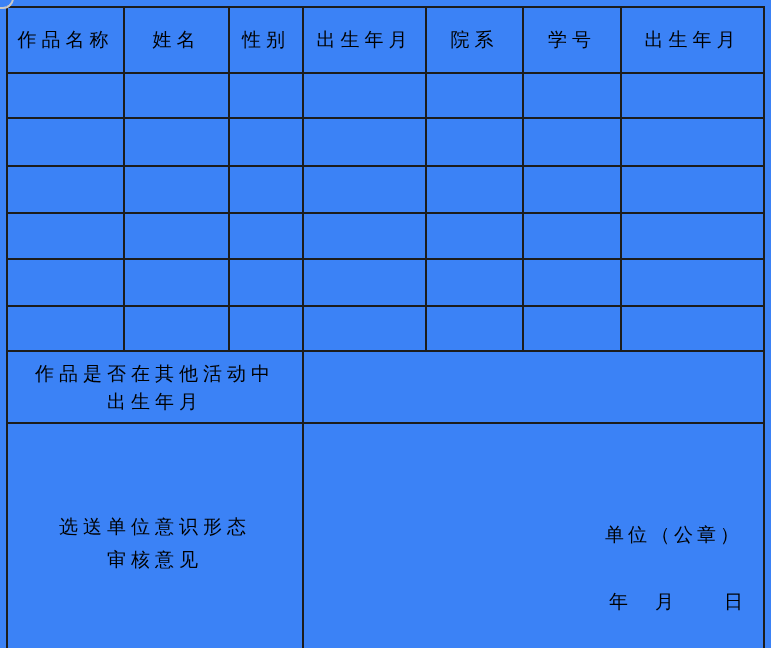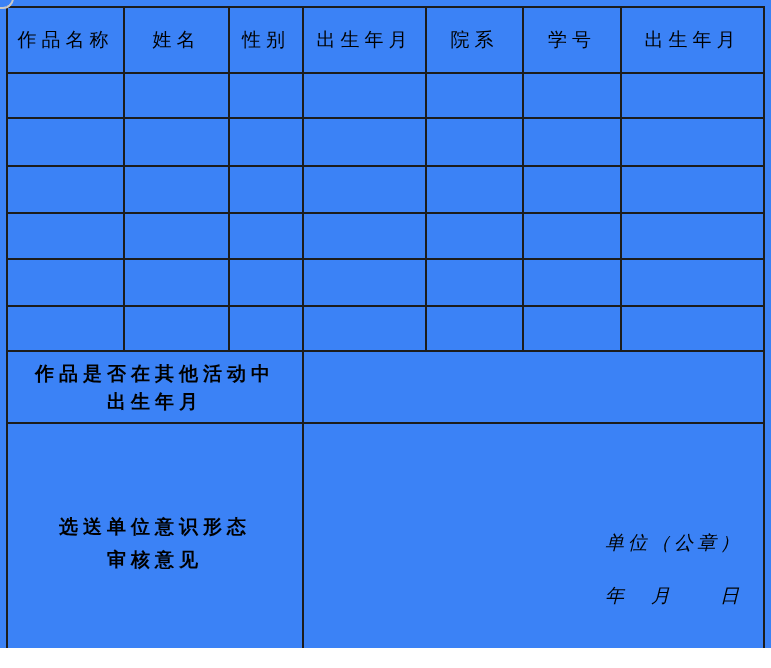--- a/index.html
+++ b/index.html
@@ -32,40 +32,39 @@
     text-align: center;
     vertical-align: middle;
     overflow: hidden;
   }
   th.hdr {
     font-weight: normal;
     font-size: 19px;
     letter-spacing: 5px;
   }
   .bold-label {
-    font-weight: bold;
+    font-weight: normal;
     font-size: 19px;
     letter-spacing: 5px;
   }
   .award-label { line-height: 28px; }
   .review-label { line-height: 33px; }
   td.rel { position: relative; }
   .seal-block {
     position: absolute;
     right: 12px;
-    top: 108px;
-    text-align: left;
+    top: 100px;
+    text-align: center;
     font-size: 19px;
     letter-spacing: 4px;
     line-height: 21px;
     white-space: nowrap;
-    font-style: italic;
   }
   .seal-line { margin-right: 8px; }
-  .date-line { margin-top: 32px; }
+  .date-line { margin-top: 46px; }
   
   .corner-artifact {
     position: absolute;
     left: -8px;
     top: -5px;
     width: 20px;
     height: 12px;
     border: 2px solid #c9c9c9;
     border-left: none;
     border-top: none;

